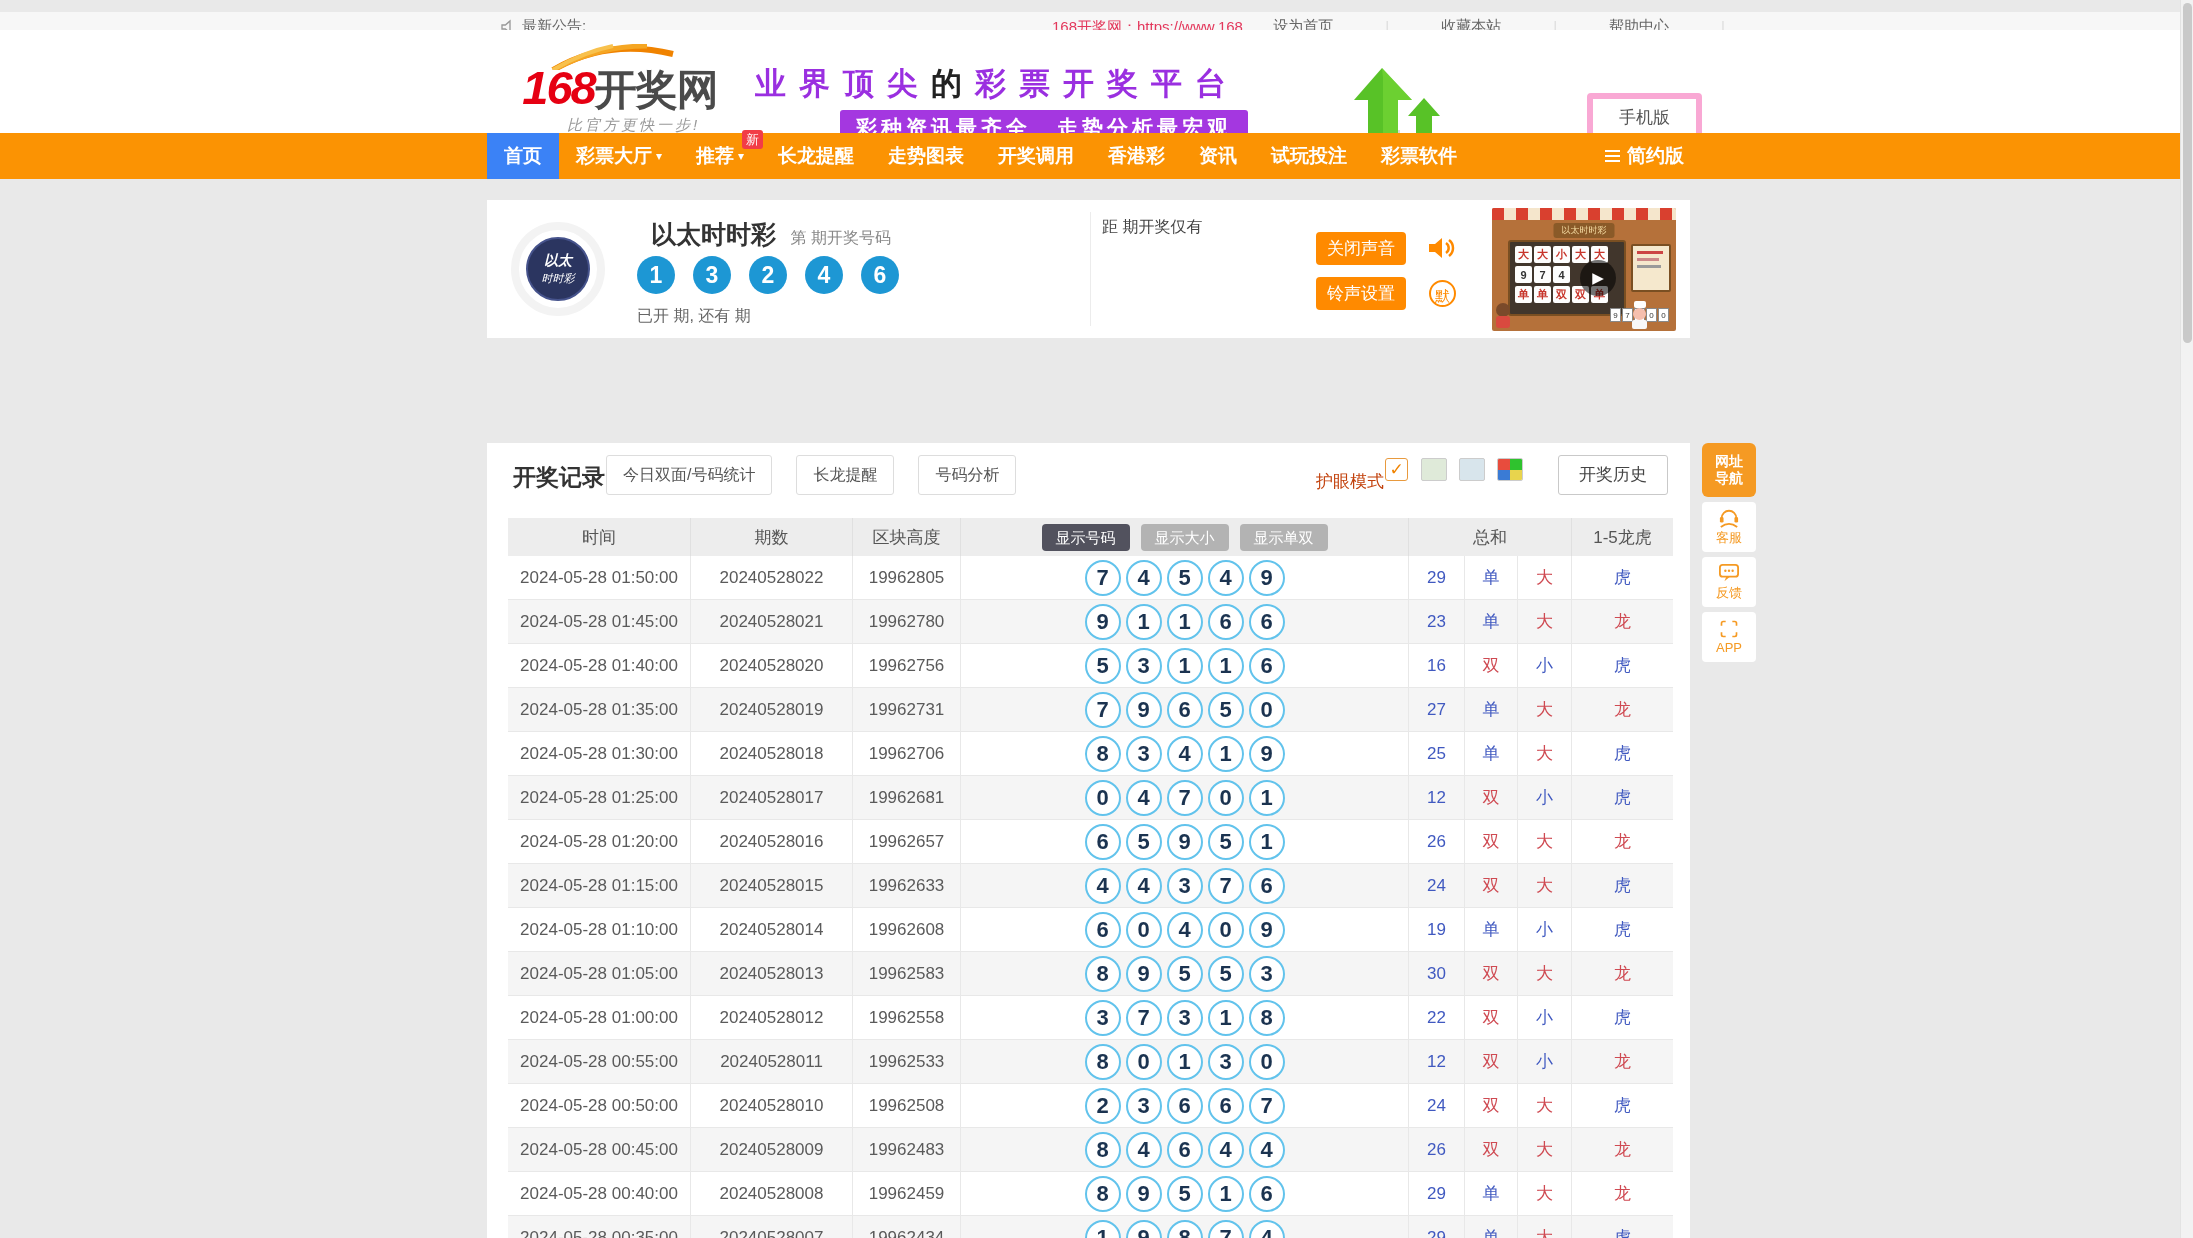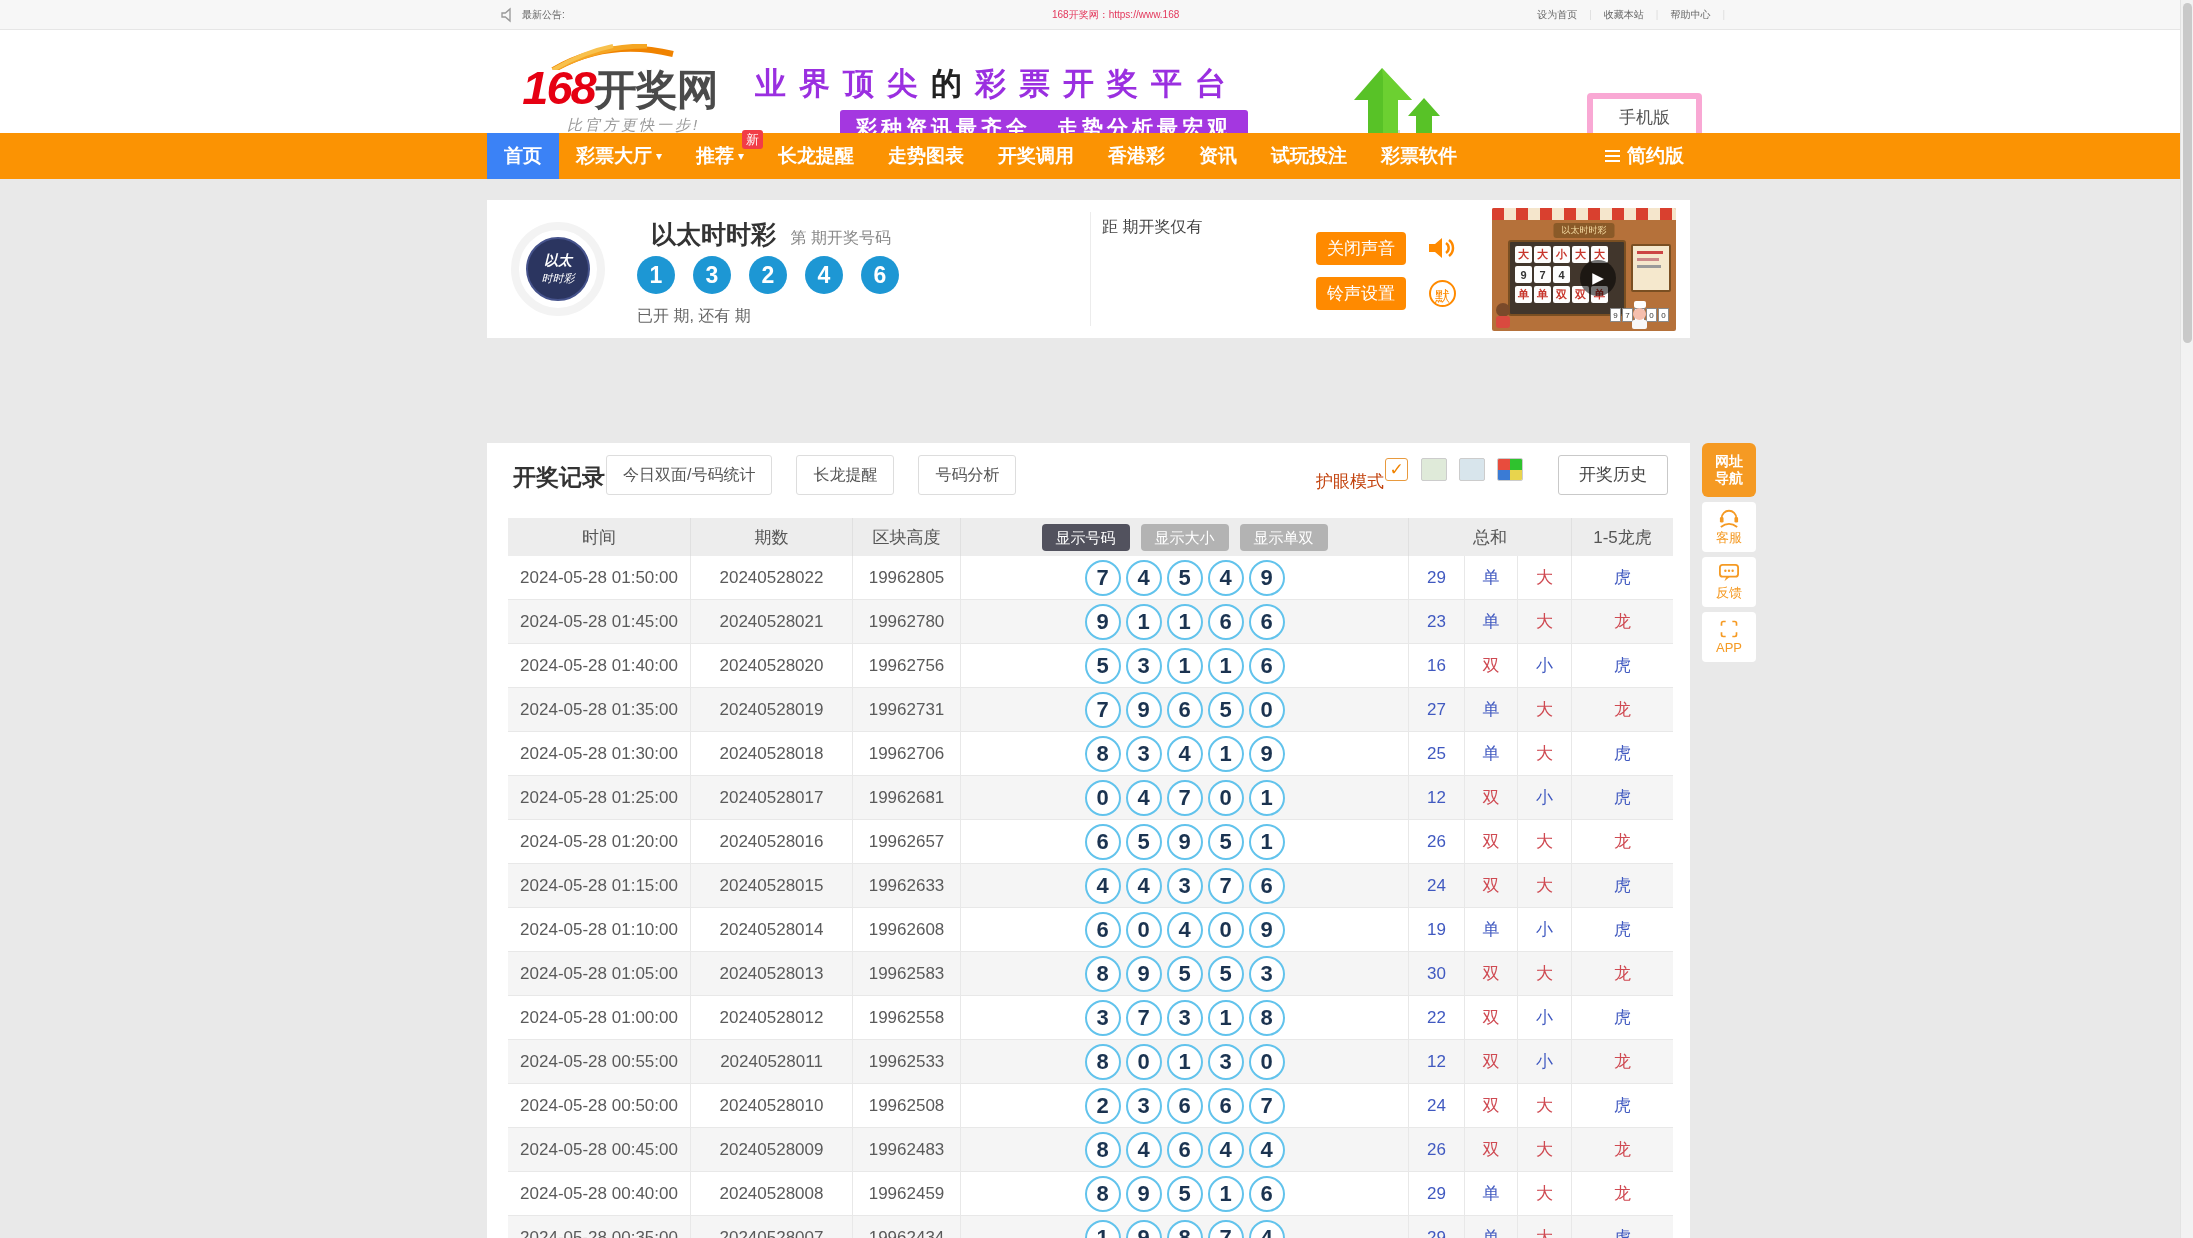--- a/index.html
+++ b/index.html
@@ -1,24 +1,24 @@
 <!DOCTYPE html>
 <html><head>
 <meta charset="utf-8">
 <style>
   html,body{margin:0;padding:0;}
   body{font-family:"Liberation Sans","DejaVu Sans",sans-serif;background:#e9e9e9;}
   .page{position:relative;width:2193px;height:1238px;overflow:hidden;background:#e9e9e9;}
   a{text-decoration:none;}
 
   
-  .topbar{position:absolute;top:0;left:0;width:100%;height:29px;background:#f7f7f7;border-bottom:1px solid #e6e6e6;font-size:10px;color:#666;}
+  .topbar{position:absolute;top:12px;left:0;width:100%;height:29px;background:#f7f7f7;border-bottom:1px solid #e6e6e6;font-size:15px;color:#666;}
   .announce{position:absolute;left:500px;top:0;height:29px;display:flex;align-items:center;gap:6px;}
   .site-link{position:absolute;left:1052px;top:0;height:29px;line-height:29px;color:#e3385c;}
-  .top-links{position:absolute;right:468px;top:0;height:29px;display:flex;align-items:center;}
+  .top-links{position:absolute;right:468px;top:0;height:29px;display:flex;align-items:center;gap:40px;}
   .top-links a{color:#666;padding:0 12px;}
   .top-links .sep{color:#ddd;}
 
   
   .header{position:absolute;top:30px;left:0;width:100%;height:103px;background:#fff;}
   .logo{position:absolute;left:505px;top:30px;width:230px;}
   .logo-swoosh{position:absolute;left:42px;top:-16px;}
   .logo-line{font-style:italic;font-weight:bold;white-space:nowrap;text-align:center;}
   .logo-num{font-size:47px;color:#e60012;letter-spacing:-2px;}
   .logo-cn{font-size:42px;color:#4a4a4a;font-style:normal;letter-spacing:-1px;}

